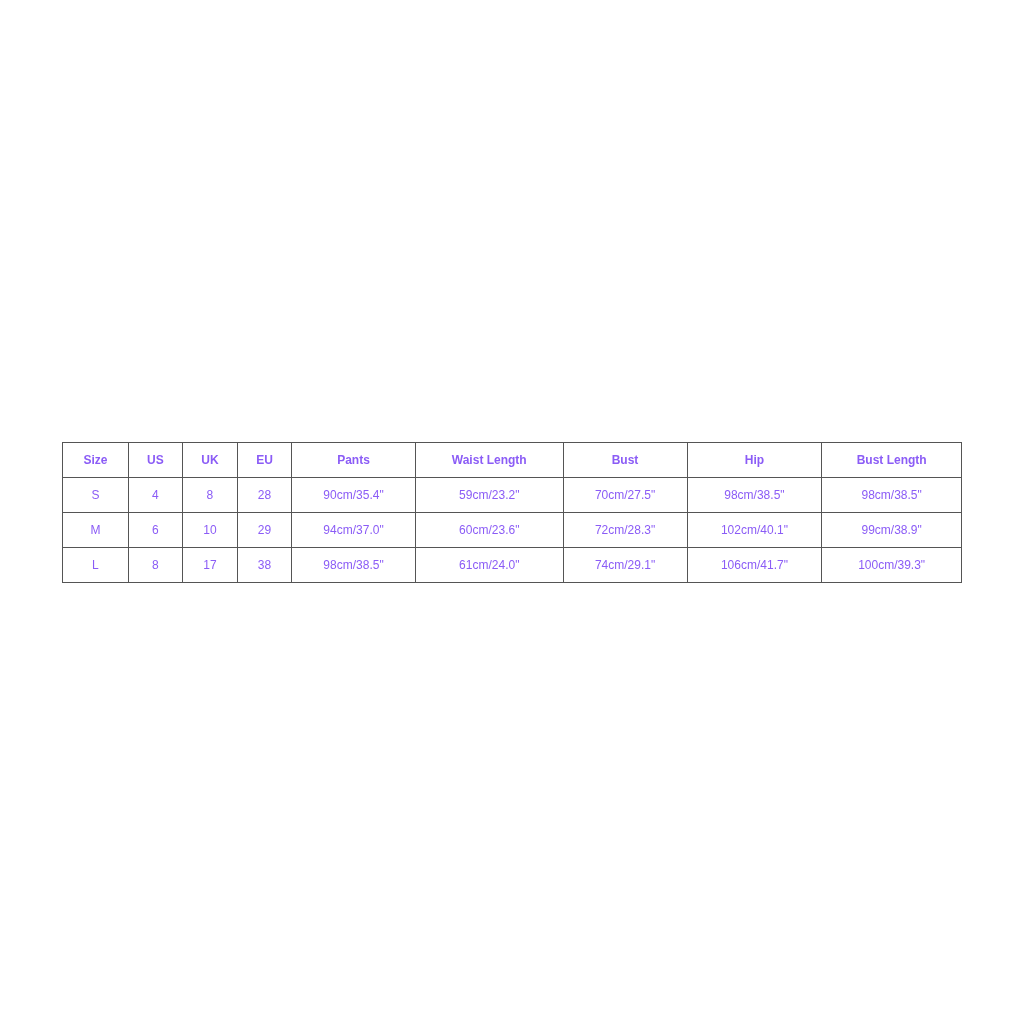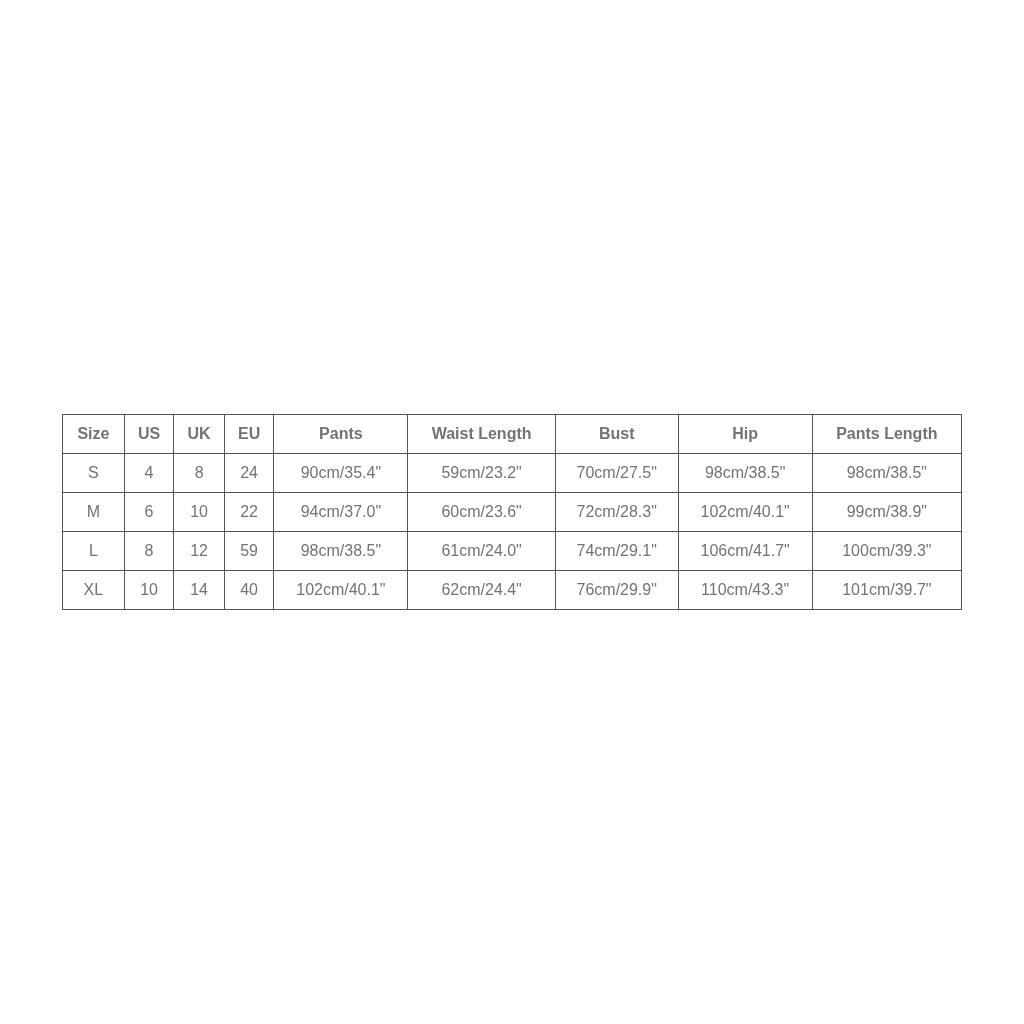--- a/index.html
+++ b/index.html
@@ -18,22 +18,22 @@
       font-family: Arial, sans-serif;
     }
 
     .table-container {
       width: 900px;
     }
 
     table {
       width: 100%;
       border-collapse: collapse;
-      font-size: 16px;
-      color: #737373;
+      font-size: 12px;
+      color: #8b5cf6;
     }
 
     th, td {
       border: 1px solid #555;
       padding: 10px 8px;
       text-align: center;
       white-space: nowrap;
     }
 
     th {
@@ -57,63 +57,52 @@
     <thead>
       <tr>
         <th>Size</th>
         <th>US</th>
         <th>UK</th>
         <th>EU</th>
         <th>Pants</th>
         <th>Waist Length</th>
         <th>Bust</th>
         <th>Hip</th>
-        <th>Pants Length</th>
+        <th>Bust Length</th>
       </tr>
     </thead>
     <tbody id="table-body">
     <tr>
           <td>S</td>
           <td>4</td>
           <td>8</td>
-          <td>24</td>
+          <td>28</td>
           <td>90cm/35.4"</td>
           <td>59cm/23.2"</td>
           <td>70cm/27.5"</td>
           <td>98cm/38.5"</td>
           <td>98cm/38.5"</td>
         </tr>
         <tr>
           <td>M</td>
           <td>6</td>
           <td>10</td>
-          <td>22</td>
+          <td>29</td>
           <td>94cm/37.0"</td>
           <td>60cm/23.6"</td>
           <td>72cm/28.3"</td>
           <td>102cm/40.1"</td>
           <td>99cm/38.9"</td>
         </tr>
         <tr>
           <td>L</td>
           <td>8</td>
-          <td>12</td>
-          <td>59</td>
+          <td>17</td>
+          <td>38</td>
           <td>98cm/38.5"</td>
           <td>61cm/24.0"</td>
           <td>74cm/29.1"</td>
           <td>106cm/41.7"</td>
           <td>100cm/39.3"</td>
         </tr>
-        <tr>
-          <td>XL</td>
-          <td>10</td>
-          <td>14</td>
-          <td>40</td>
-          <td>102cm/40.1"</td>
-          <td>62cm/24.4"</td>
-          <td>76cm/29.9"</td>
-          <td>110cm/43.3"</td>
-          <td>101cm/39.7"</td>
-        </tr>
       </tbody>
   </table>
 </div>
 
 </body></html>

